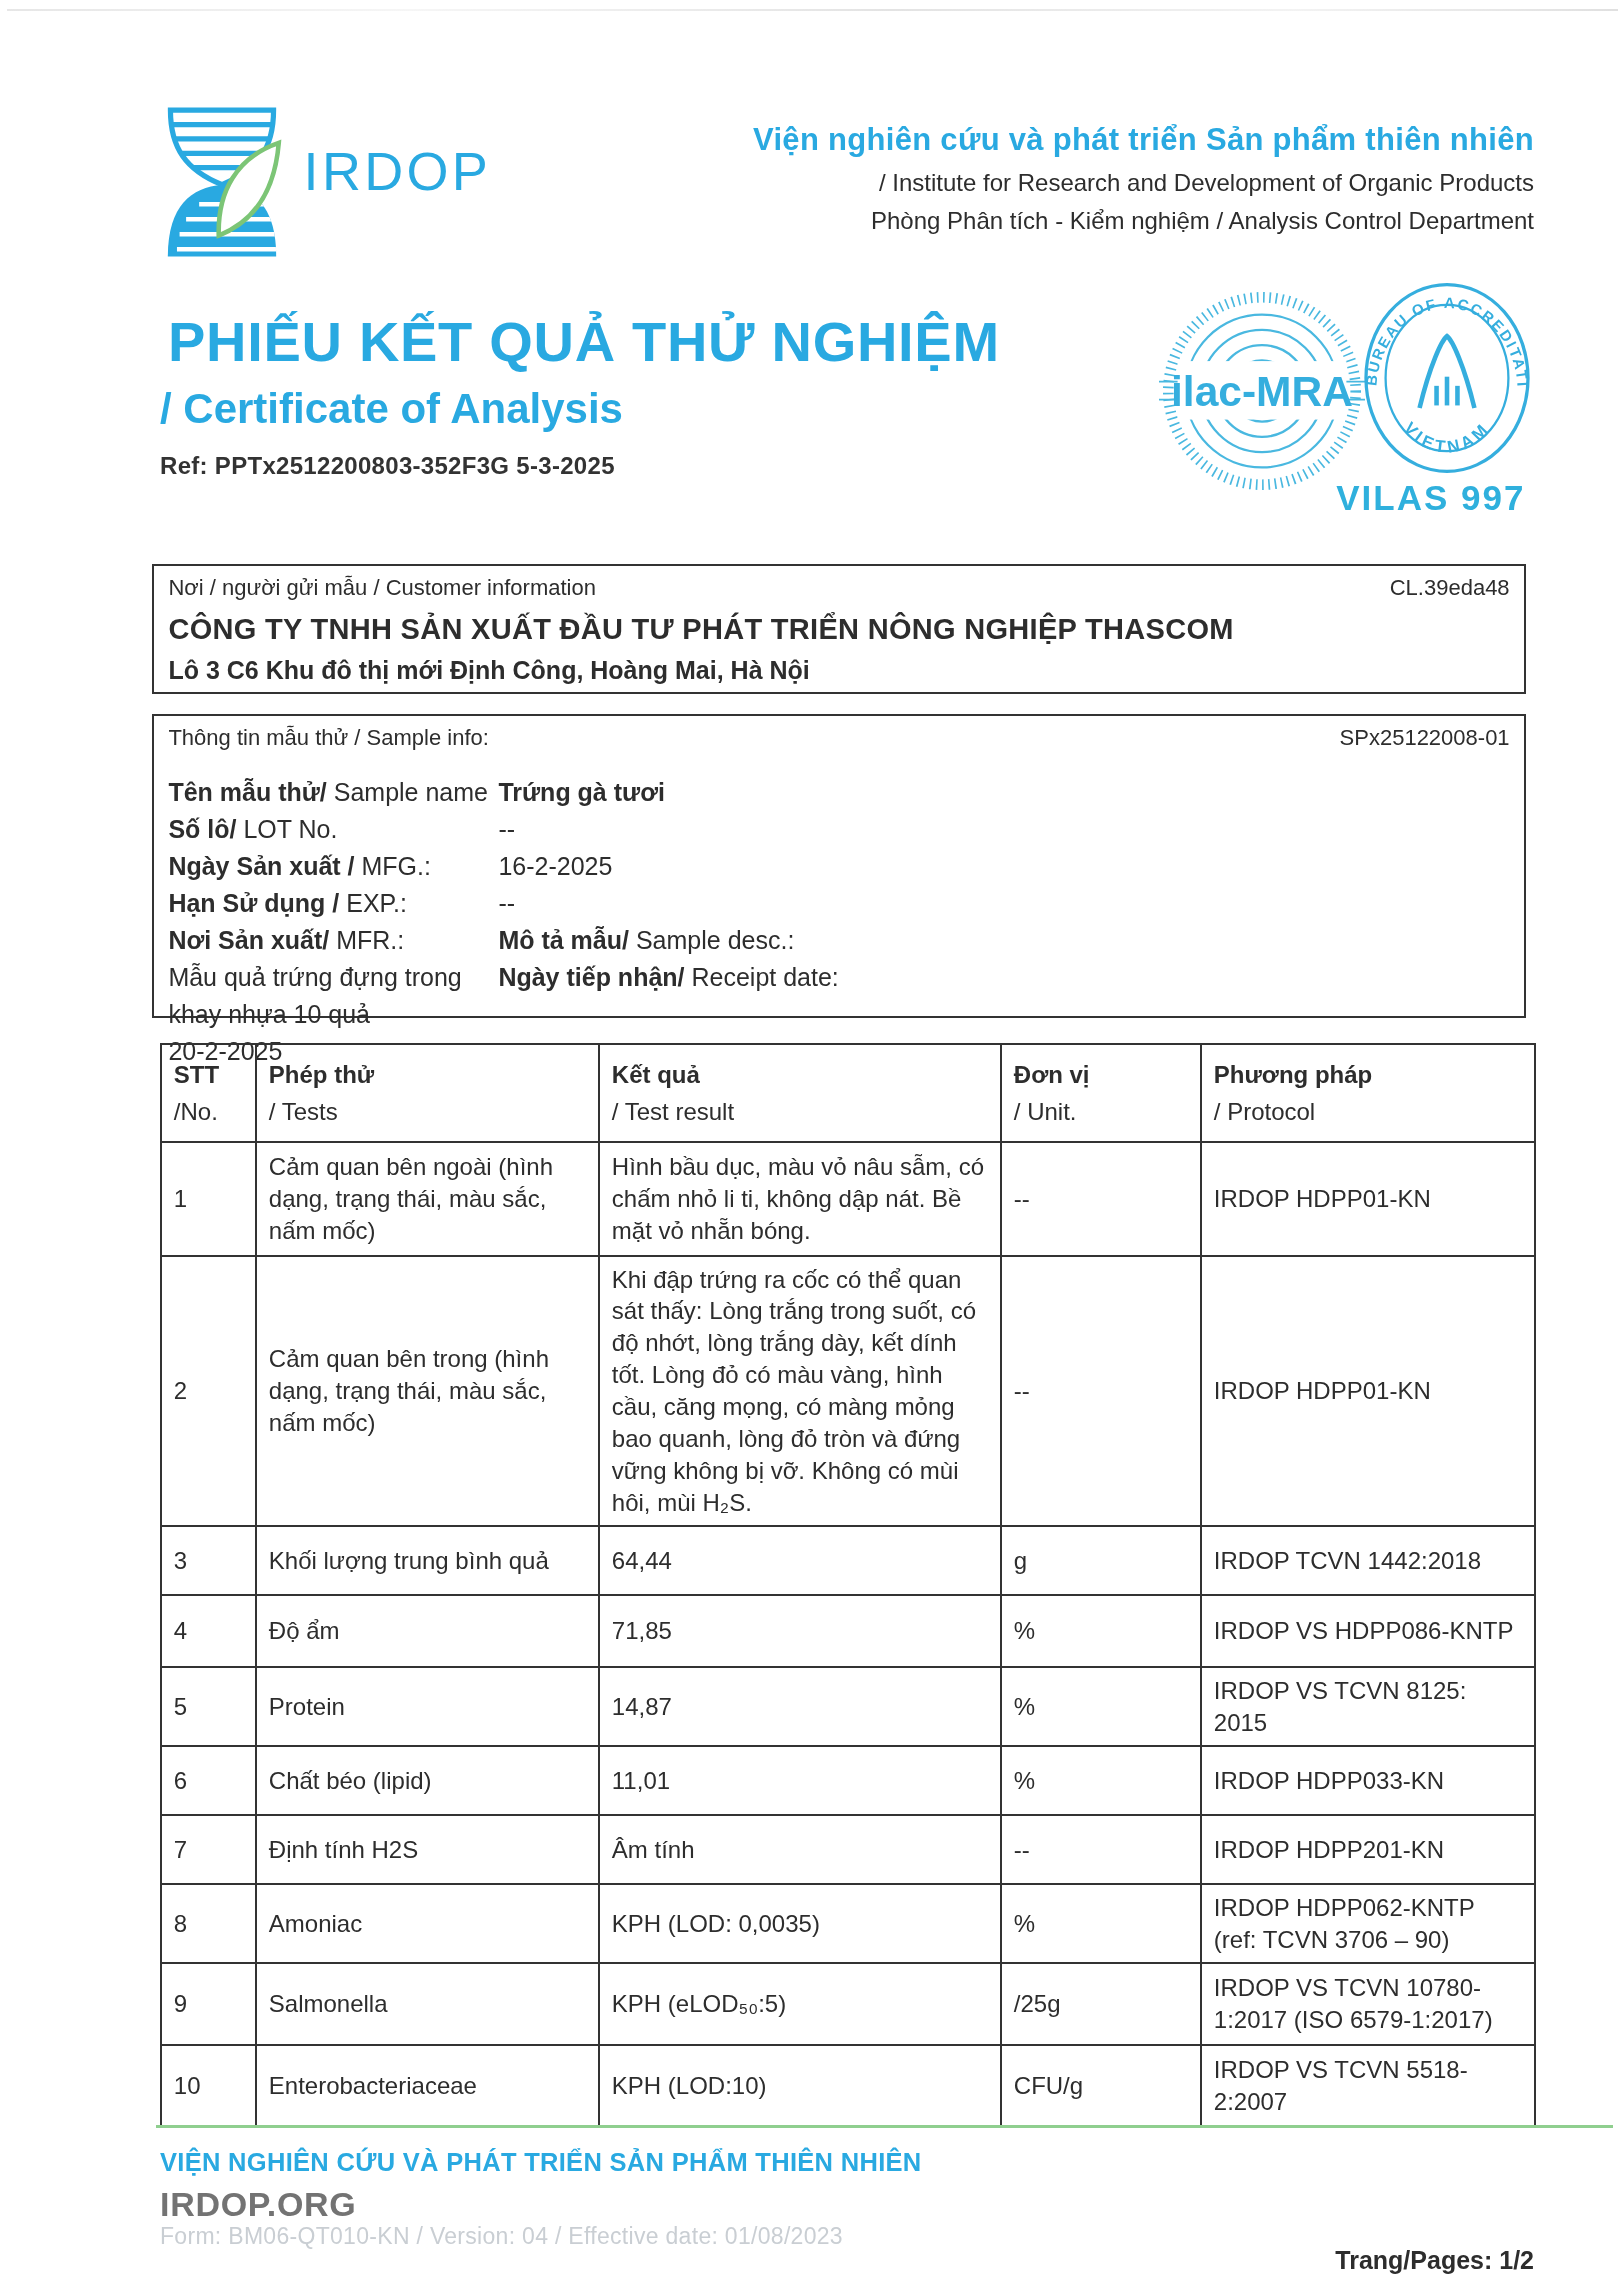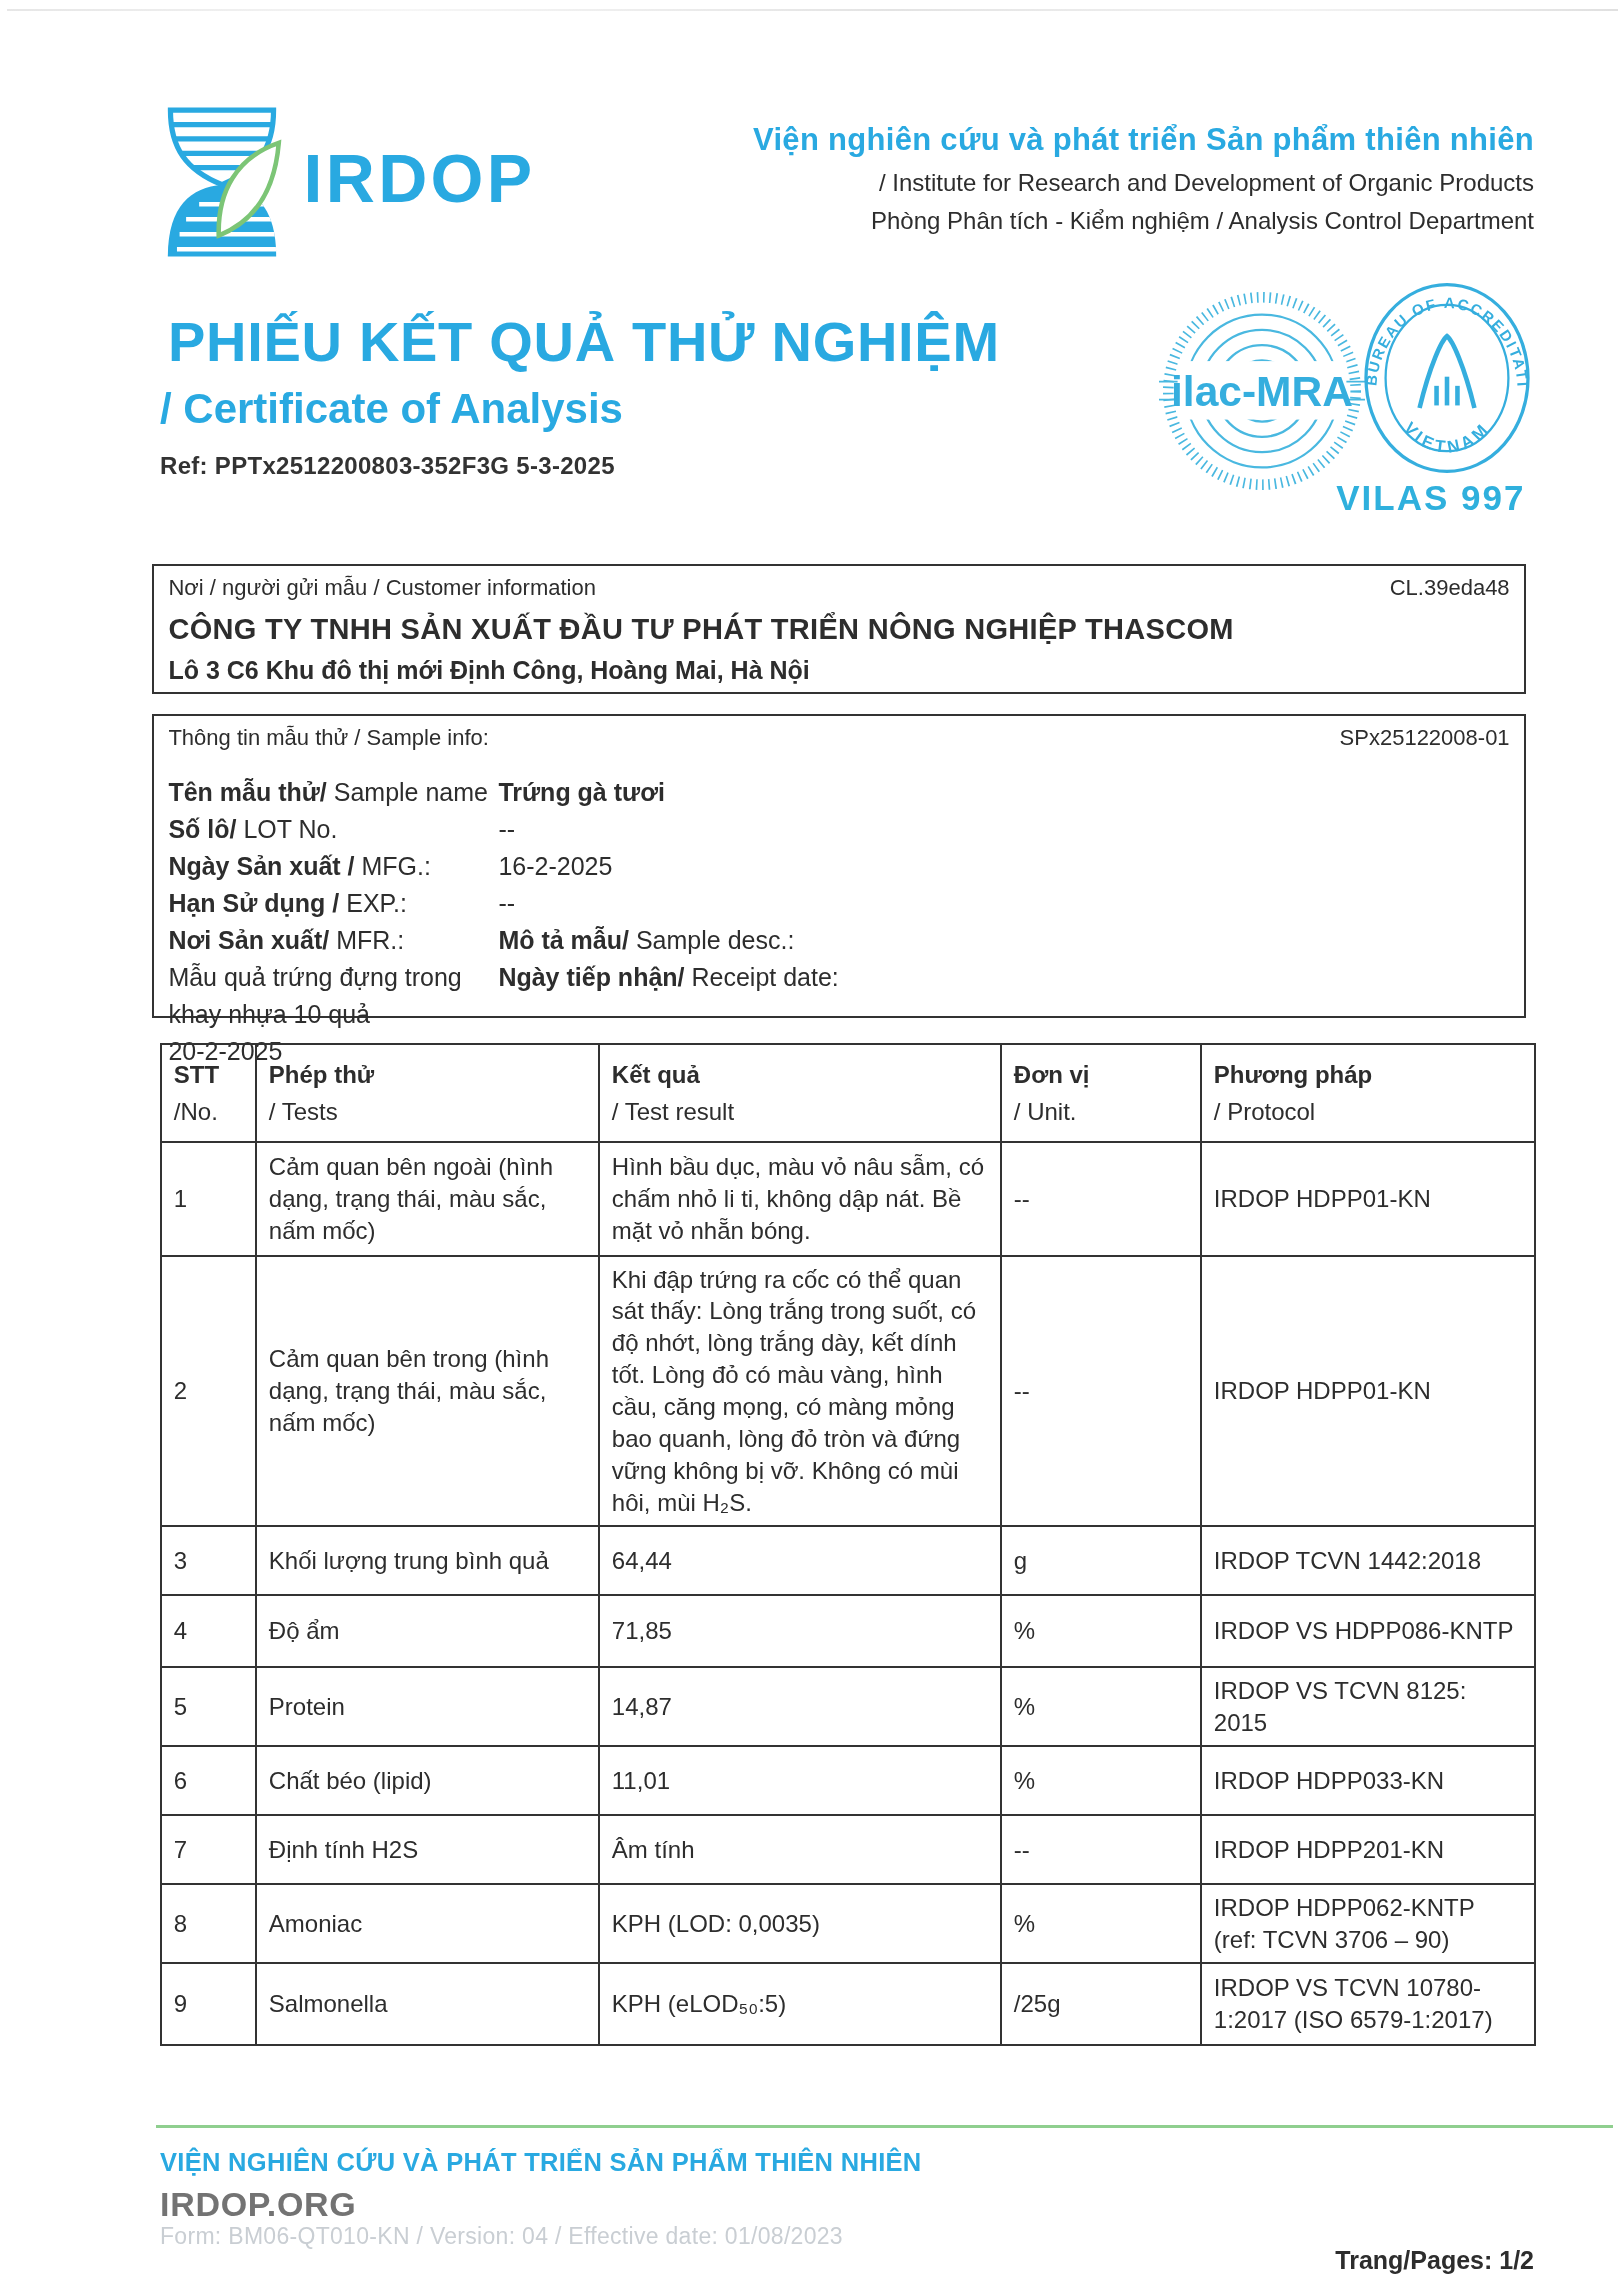--- a/index.html
+++ b/index.html
@@ -7,21 +7,21 @@
   .page {
     position:relative; width:1624px; height:2295px; background:#fff;
     font-family:"Liberation Sans","DejaVu Sans",sans-serif; color:#2d2d2d; overflow:hidden;
   }
   .scan-artifact { position:absolute; top:9.2px; left:6.5px; right:6.5px; height:2px;
     background:linear-gradient(90deg,#d9d9d9,#f1f1f1 25%,#d4d4d4 55%,#ececec 80%,#cfcfcf); opacity:.65; }
 
   
   .header { position:absolute; top:106px; left:160px; right:90px; display:flex; align-items:flex-start; }
   .logo-icon svg { display:block; }
-  .logo-text { font-size:68px; font-weight:700; color:#29a9e1; letter-spacing:3.3px; line-height:1; margin:38px 0 0 19.6px;text-align:center; }
+  .logo-text { font-size:54px; font-weight:400; color:#29a9e1; letter-spacing:3.3px; line-height:1; margin:38px 0 0 19.6px;text-align:center; }
   .header-right { margin-left:auto; text-align:right; padding-top:15.7px; }
   .org-vi { font-size:31px; font-weight:700; color:#29a9e1; letter-spacing:0.3px; }
   .org-en { font-size:24px; margin-top:11.8px; color:#2d2d2d; }
   .dept   { font-size:24px; margin-top:9.2px; color:#2d2d2d; }
 
   
   .title-block { position:absolute; top:313px; left:160px; }
   .title-vi { font-size:56px; font-weight:800; color:#29a9e1; line-height:1.05; letter-spacing:0.7px;margin-left:8px; }
   .title-en { font-size:42px; font-weight:800; color:#29a9e1; margin-top:13px; }
   .ref-line { font-size:24px; font-weight:600; color:#333; margin-top:19.6px; letter-spacing:0.3px; }
@@ -256,20 +256,27 @@
           <td>%</td>
       <td>IRDOP HDPP062-KNTP (ref: TCVN 3706 – 90)</td>
     </tr>
     <tr style="height:82px">
       <td>9</td>
           <td>Salmonella</td>
       <td>KPH (eLOD₅₀:5)</td>
           <td>/25g</td>
       <td>IRDOP VS TCVN 10780-1:2017 (ISO 6579-1:2017)</td>
     </tr>
+    <tr style="height:82px">
+      <td>10</td>
+          <td>Enterobacteriaceae</td>
+      <td>KPH (LOD:10)</td>
+          <td>CFU/g</td>
+      <td>IRDOP VS TCVN 5518-2:2007</td>
+    </tr>
   </tbody>
     </table>
 
   <div class="footer-line"></div>
   <div class="footer-org">VIỆN NGHIÊN CỨU VÀ PHÁT TRIỂN SẢN PHẨM THIÊN NHIÊN</div>
   <div class="footer-site">IRDOP.ORG</div>
   <div class="footer-form">Form: BM06-QT010-KN / Version: 04 / Effective date: 01/08/2023</div>
   <div class="footer-pages">Trang/Pages: 1/2</div>
 </div>
 

